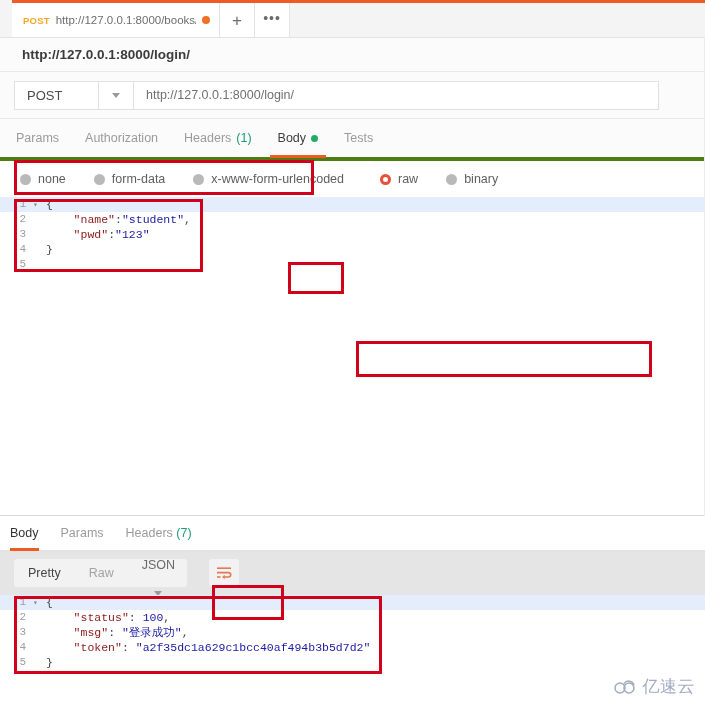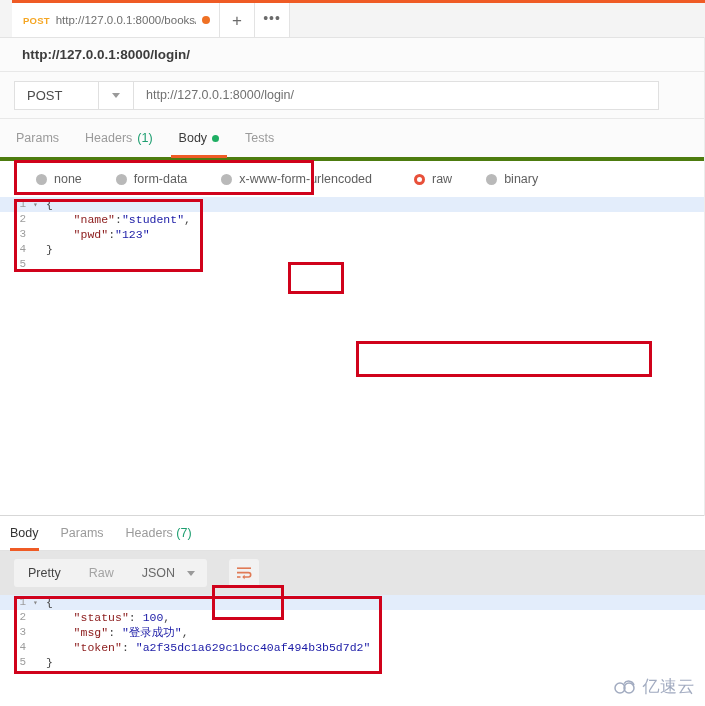--- a/index.html
+++ b/index.html
@@ -182,22 +182,22 @@
     height: 3px;
     background: #ef5b25;
     bottom: -1px;
   }
 
   
   .bodytypes {
     height: 36px;
     display: flex;
     align-items: center;
-    padding-left: 36px;
-    gap: 12px;
+    padding-left: 20px;
+    gap: 6px;
     background: #fff;
     position: relative;
   }
   .radio-item {
     display: flex;
     align-items: center;
     gap: 7px;
     font-size: 12.5px;
     color: #5f5f5f;
     cursor: pointer;
@@ -324,20 +324,21 @@
   .seg-item.active { color: #444; }
   .seg-select {
     display: flex;
     align-items: center;
     gap: 12px;
     padding: 0 12px 0 14px;
     font-size: 12.5px;
     color: #6a6a6a;
     line-height: 28px;
     cursor: pointer;
+    flex-direction: column;
   }
   .wrap-btn {
     width: 30px; height: 28px;
     margin-left: 10px;
     background: #f2f2f2;
     border-radius: 3px;
     display: flex;
     align-items: center;
     justify-content: center;
     cursor: pointer;
@@ -410,20 +411,23 @@
   </div>
   <div class="url-input">
     <span>http://127.0.0.1:8000/login/</span>
   </div>
   <div class="anno" style="left:14px; top:88px; width:300px; height:35px;"></div>
 </div>
 
 <div class="sectiontabs">
   <div class="stab">
     <span>Params</span>
+  </div>
+  <div class="stab">
+    <span>Authorization</span>
   </div>
   <div class="stab">
     <span>Headers</span>
     <span class="count">(1)</span>
   </div>
   <div class="stab active" style="position:relative;">
     <span>Body</span>
     <span class="green-dot"></span>
     <span class="orange-underline" style="left:-8px; right:-8px;"></span>
   </div>

